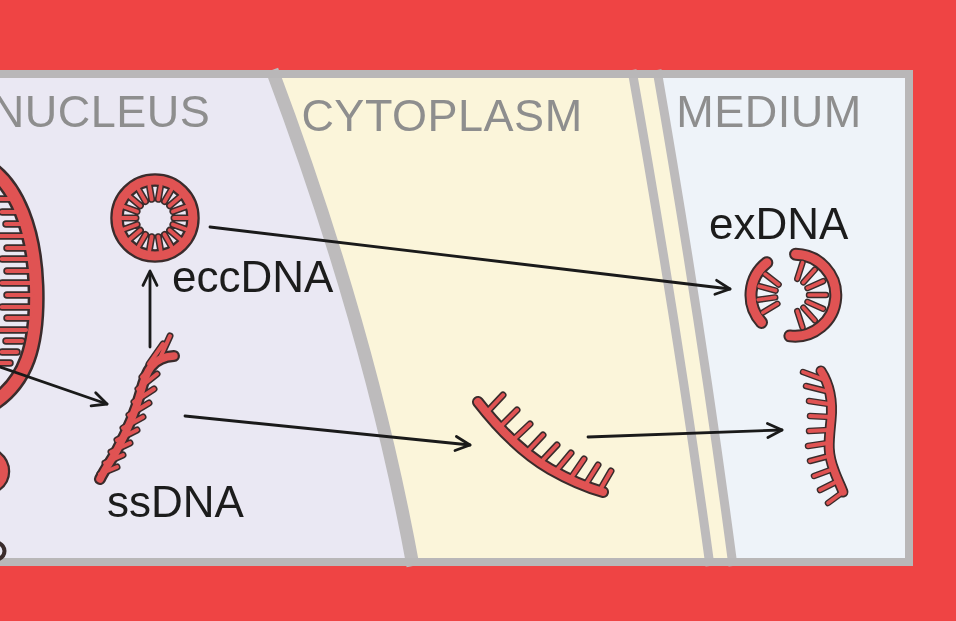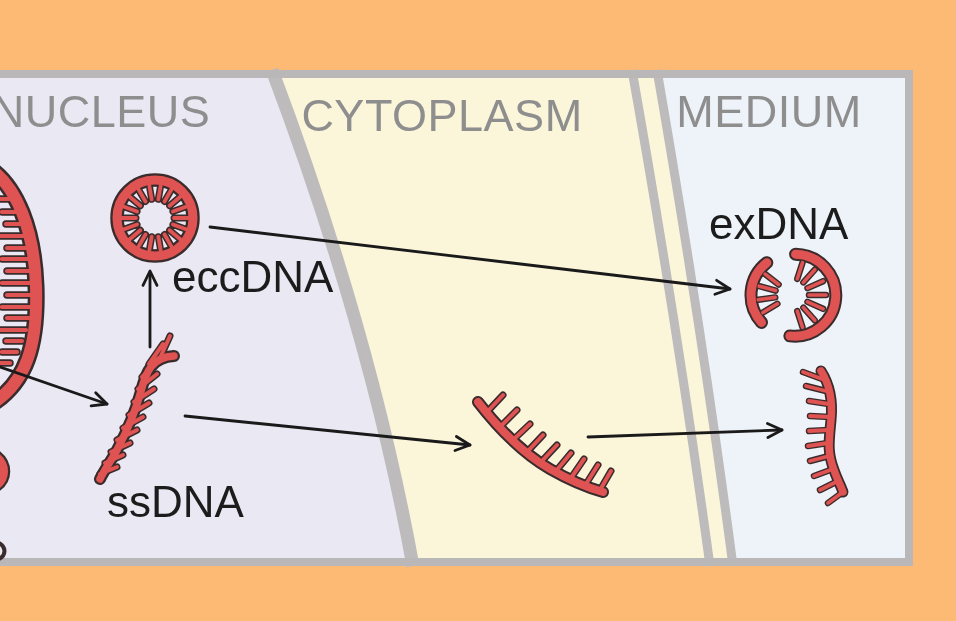--- a/index.html
+++ b/index.html
@@ -1,16 +1,16 @@
 <!DOCTYPE html>
 <html><head>
 <meta charset="utf-8">
 <style>
   html,body{margin:0;padding:0;background:#ffffff;}
-  #stage{position:relative;width:956px;height:621px;overflow:hidden;background:#fdba74;
+  #stage{position:relative;width:956px;height:621px;overflow:hidden;background:#ef4444;
          font-family:"Liberation Sans",sans-serif;}
   svg{display:block;}
   text{font-family:"Liberation Sans",sans-serif;}
   .region-label{font-size:45px;letter-spacing:0.5px;}
   .mol-label{font-size:44px;}
 </style>
 </head>
 <body>
 
 <div id="stage">

